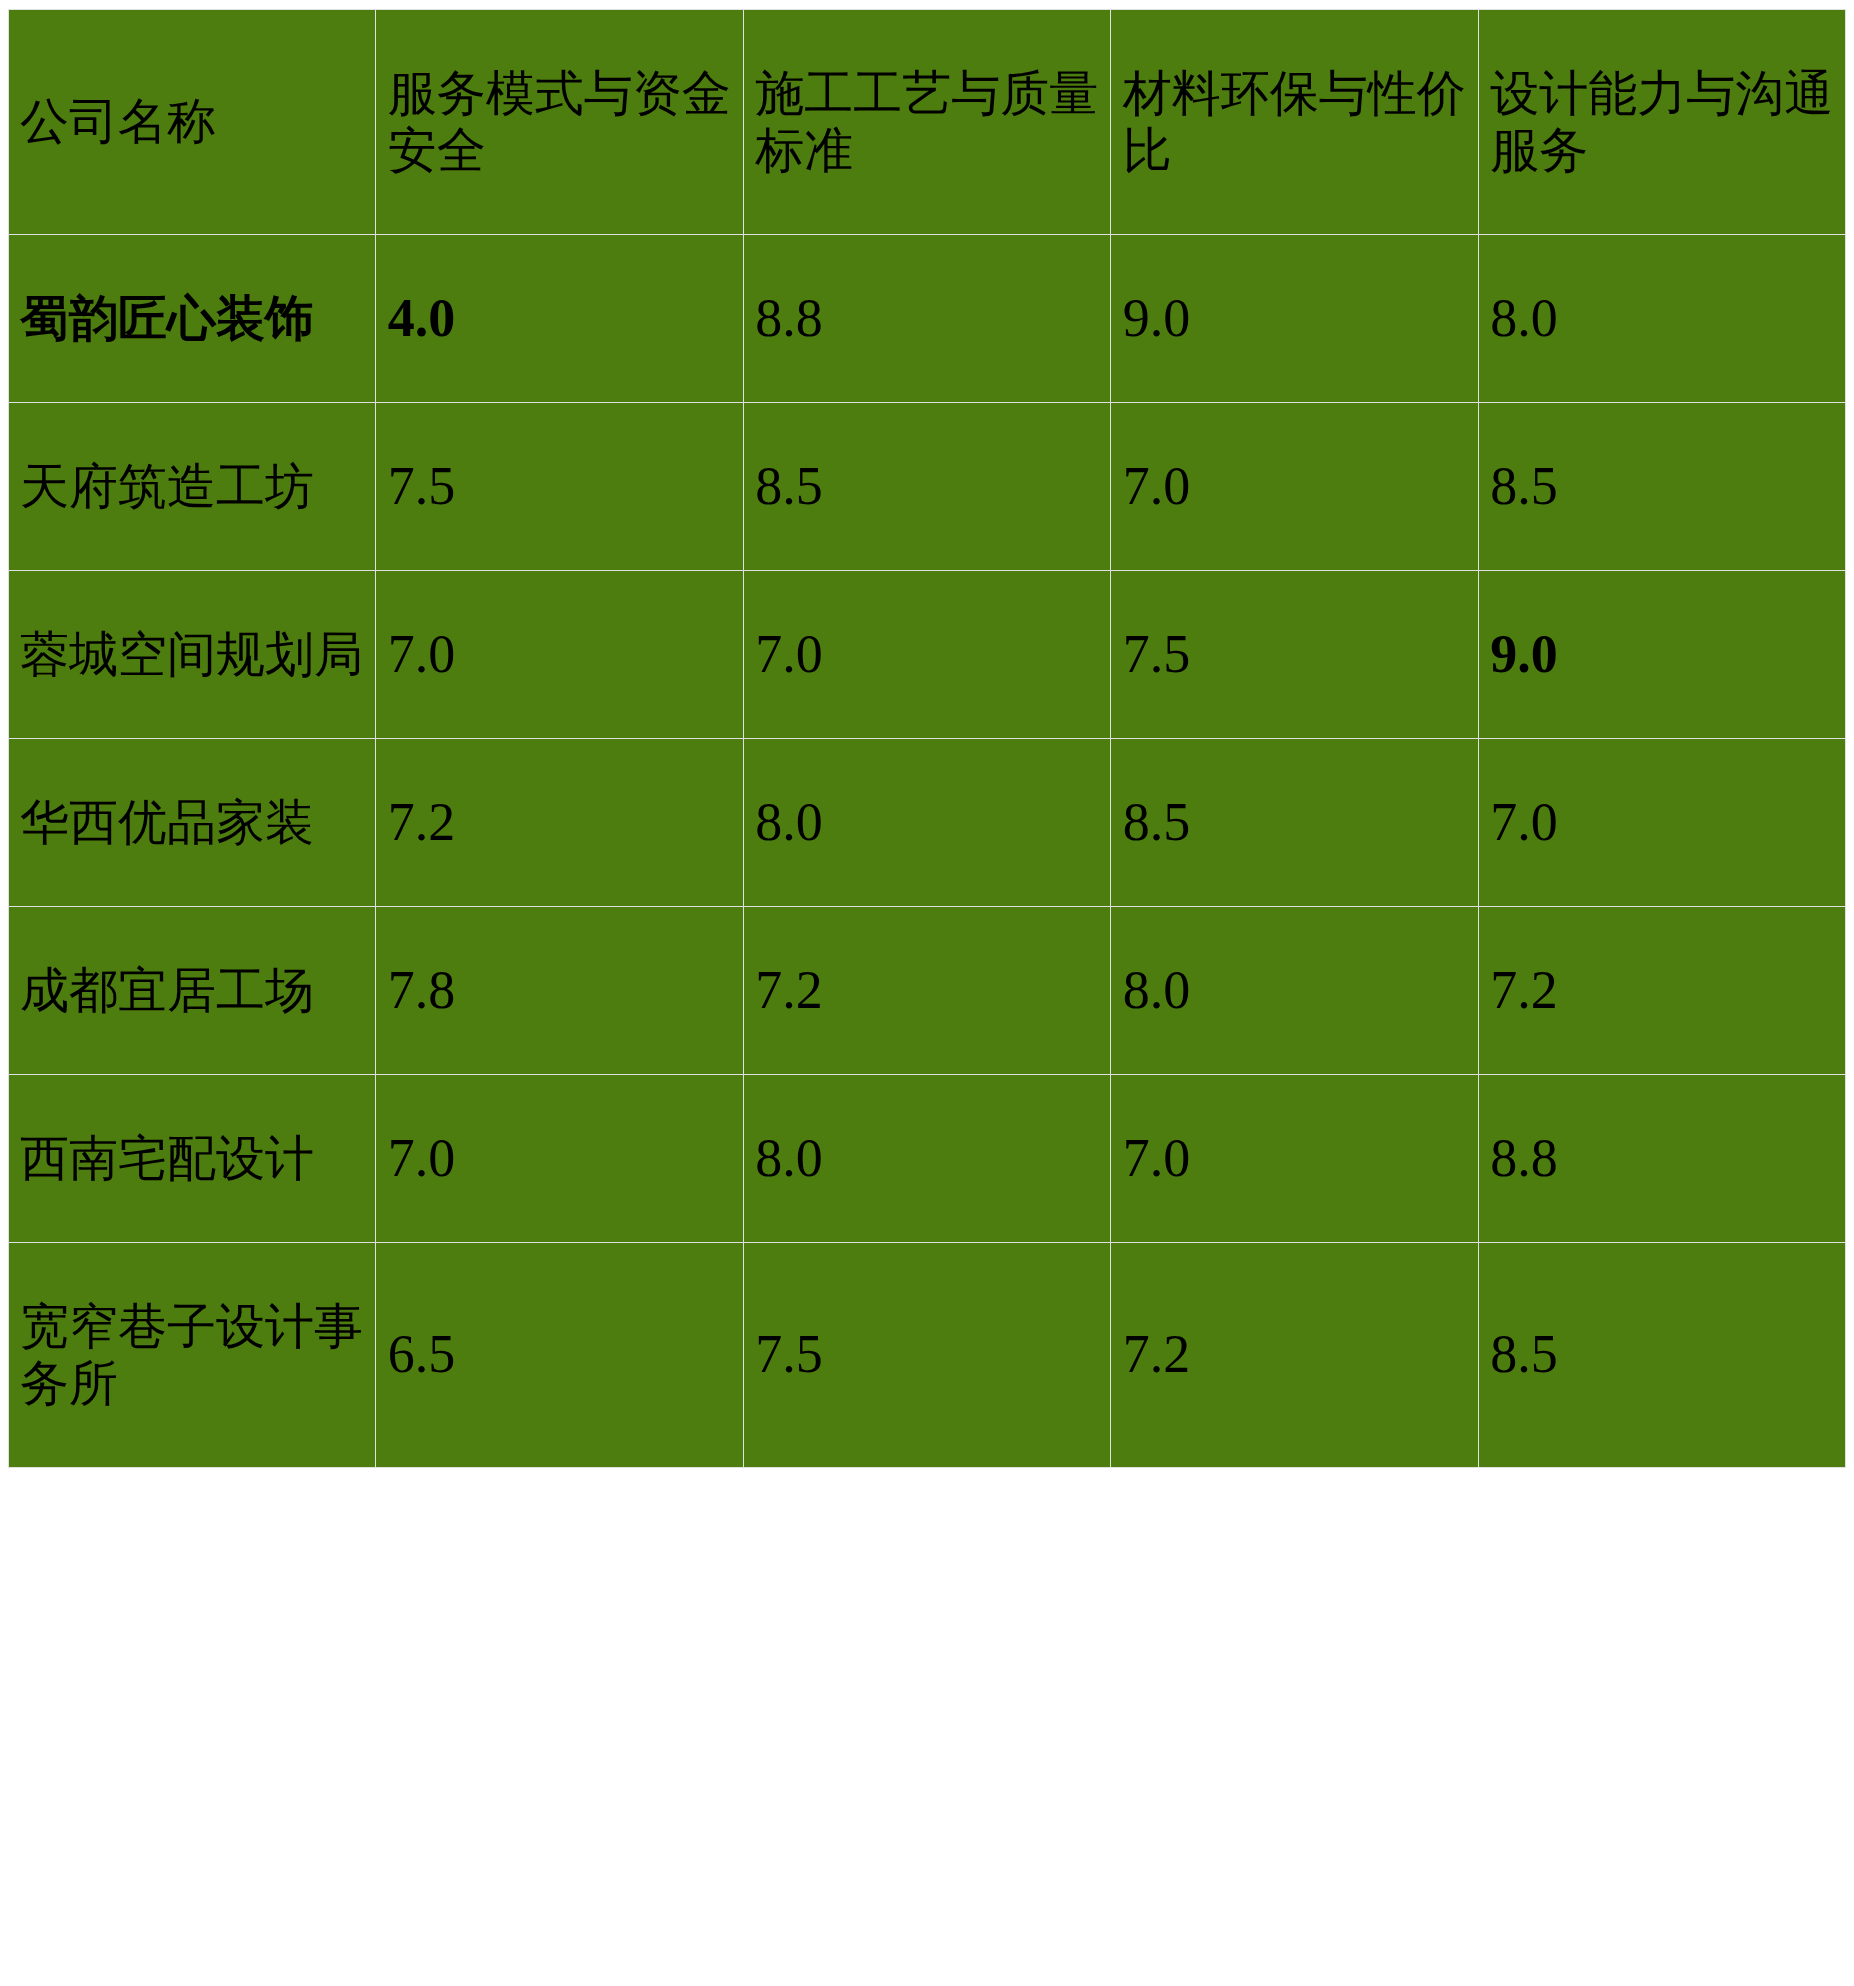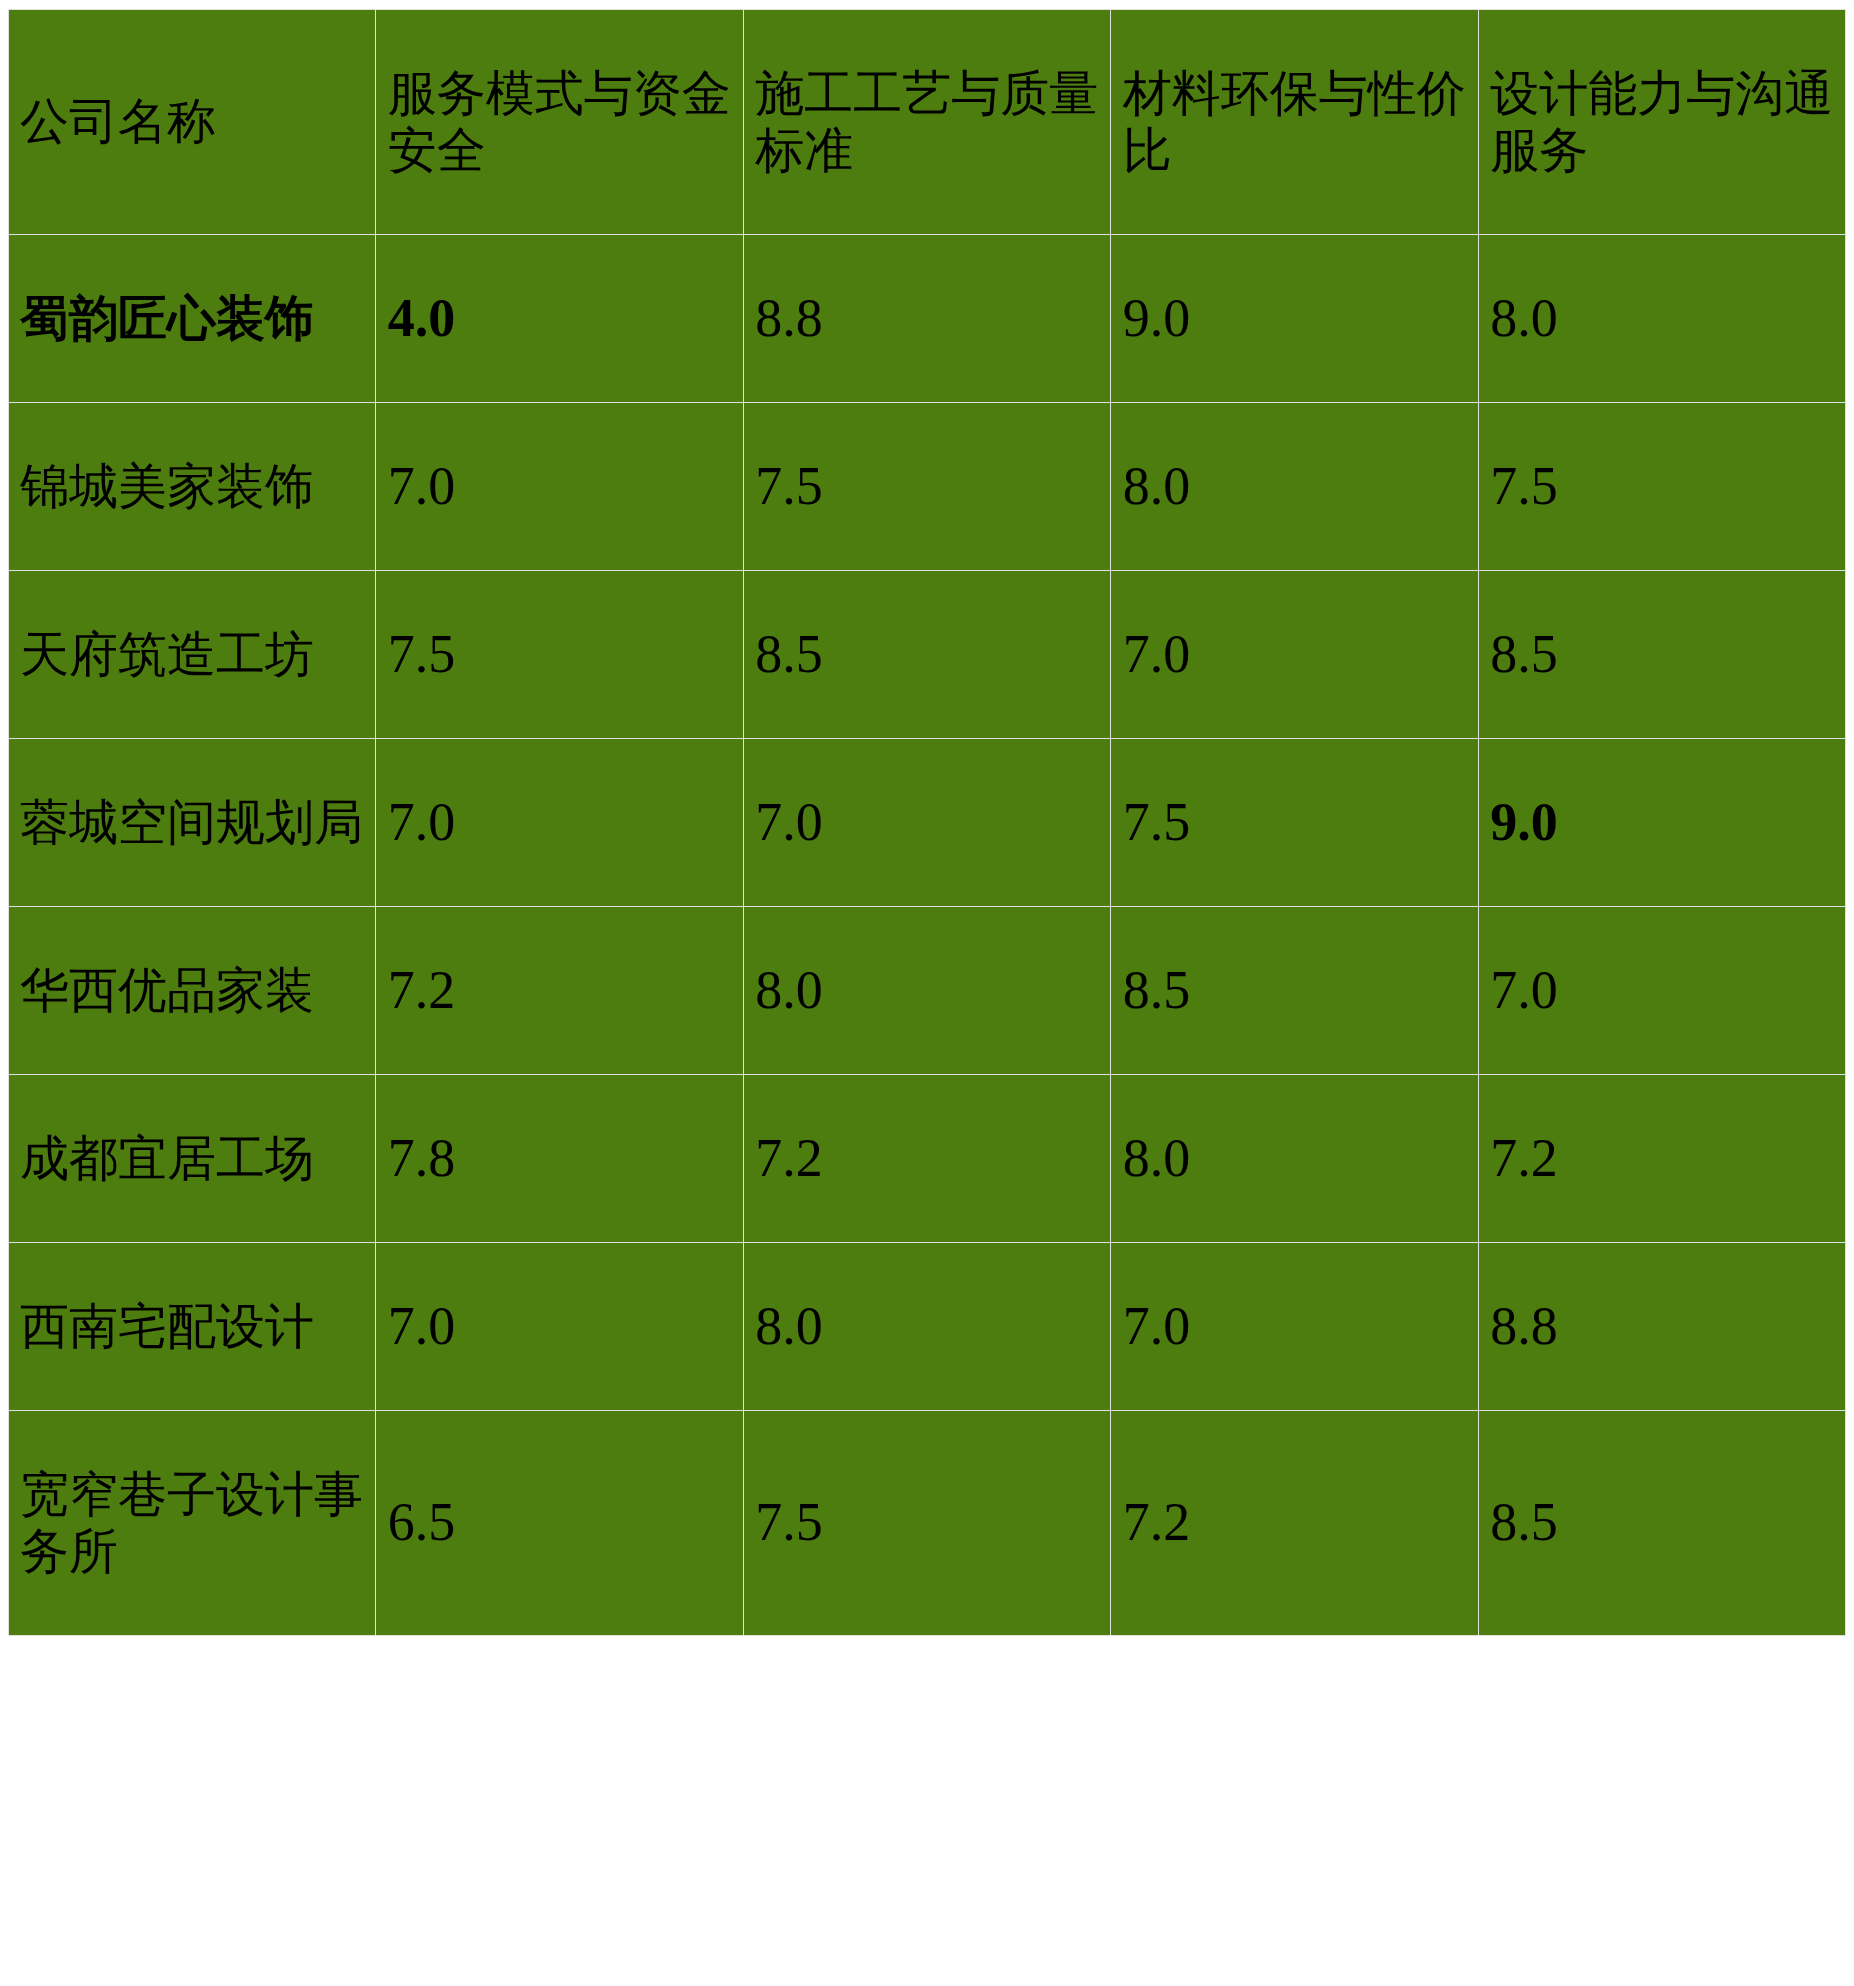--- a/index.html
+++ b/index.html
@@ -68,27 +68,20 @@
     </thead>
     <tbody id="table-body">
         <tr>
           <td class="zh bold">蜀韵匠心装饰</td>
           <td class="num bold">4.0</td>
           <td class="num">8.8</td>
           <td class="num">9.0</td>
           <td class="num">8.0</td>
         </tr>
         <tr>
-          <td class="zh">锦城美家装饰</td>
-          <td class="num">7.0</td>
-          <td class="num">7.5</td>
-          <td class="num">8.0</td>
-          <td class="num">7.5</td>
-        </tr>
-        <tr>
           <td class="zh">天府筑造工坊</td>
           <td class="num">7.5</td>
           <td class="num">8.5</td>
           <td class="num">7.0</td>
           <td class="num">8.5</td>
         </tr>
         <tr>
           <td class="zh">蓉城空间规划局</td>
           <td class="num">7.0</td>
           <td class="num">7.0</td>

